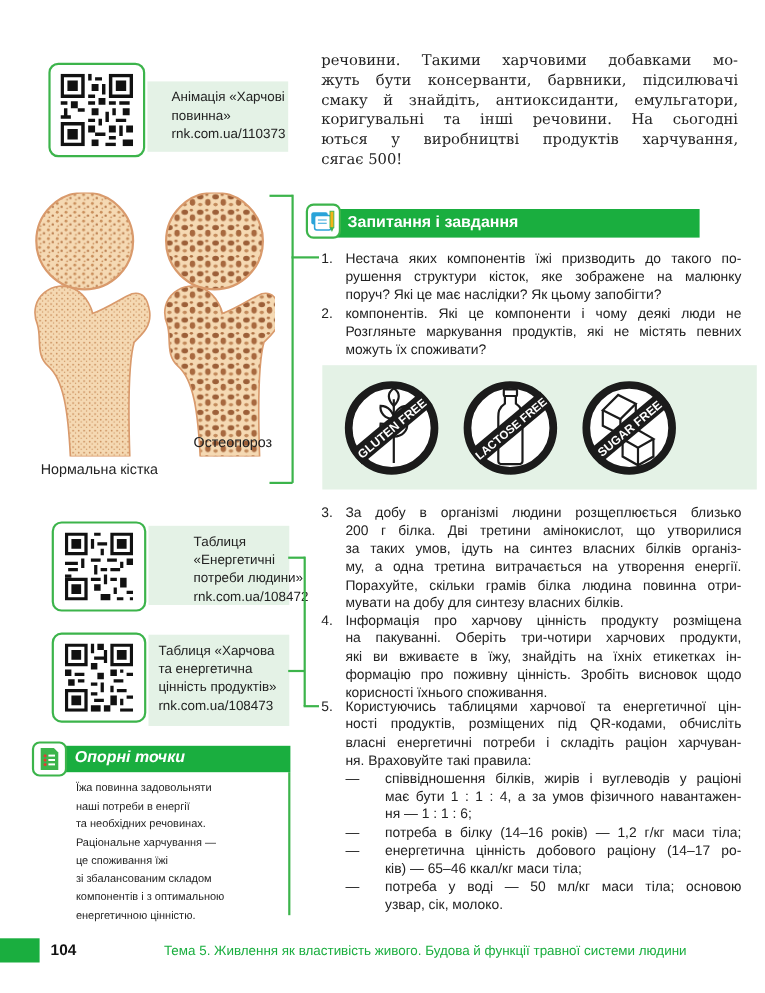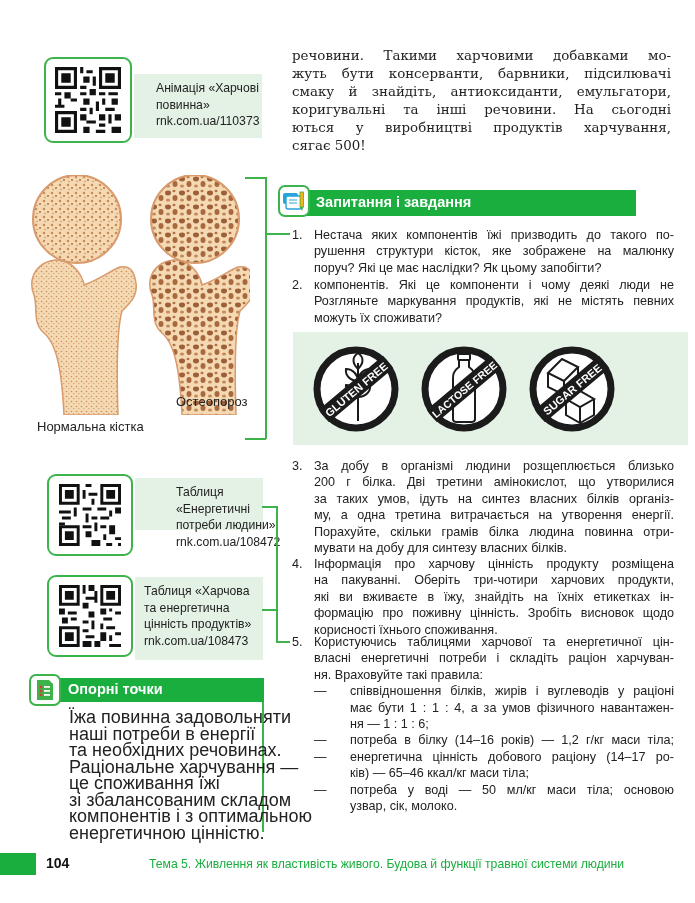--- a/index.html
+++ b/index.html
@@ -57,21 +57,21 @@
   .dash-row .dtext span.last { text-align-last: left; }
 
   .green-line { position: absolute; background: #3cb44b; }
 
   
   .bone-caption { position: absolute; font-family: "Liberation Sans", sans-serif; font-size: 13px; color: #222; white-space: nowrap; }
 
   
   .summary-text {
     position: absolute; left: 69px; top: 709px; width: 190px;
-    font-family: "Liberation Sans", sans-serif; font-size: 18px; line-height: 16.5px; color: #222;
+    font-family: "Liberation Sans", sans-serif; font-size: 10px; line-height: 16.5px; color: #222;
   }
   .summary-text span { display: block; white-space: nowrap; }
 
   
   .footer-bar { position: absolute; left: 0; top: 853px; width: 36px; height: 22px; background: #1aae3f; }
   .page-num { position: absolute; left: 46px; top: 855px; font-family: "Liberation Sans", sans-serif; font-weight: bold; font-size: 14px; color: #111; }
   .footer-title { position: absolute; left: 149px; top: 857px; font-family: "Liberation Sans", sans-serif; font-size: 12.2px; color: #1aae3f; white-space: nowrap; }
 
   
   .free-panel { position: absolute; left: 293px; top: 332px; width: 395px; height: 113px; background: #e4f2e6; }
@@ -250,20 +250,21 @@
     <span>які ви вживаєте в їжу, знайдіть на їхніх етикетках ін-</span>
     <span>формацію про поживну цінність. Зробіть висновок щодо</span>
     <span class="last">корисності їхнього споживання.</span>
   </div>
 </div>
 
 <div class="q-item q-text" style="top:634px;height:210px;">
   <span class="q-num">5.</span>
   <div class="q-body">
     <span>Користуючись таблицями харчової та енергетичної цін-</span>
+    <span>ності продуктів, розміщених під QR-кодами, обчисліть</span>
     <span>власні енергетичні потреби і складіть раціон харчуван-</span>
     <span class="last">ня. Враховуйте такі правила:</span>
 
     <div class="dash-row">
       <span class="dash">—</span>
       <div class="dtext">
         <span>співвідношення білків, жирів і вуглеводів у раціоні</span>
         <span>має бути 1 : 1 : 4, а за умов фізичного навантажен-</span>
         <span class="last">ня — 1 : 1 : 6;</span>
       </div>
@@ -296,21 +297,21 @@
     <svg width="62" height="62" viewBox="0 0 21 21">
       <rect width="21" height="21" fill="#fff"></rect>
       <g fill="#111">
         <path d="M0 0h7v7H0zM1 1v5h5V1zM2 2h3v3H2z"></path>
         <path d="M14 0h7v7h-7zM15 1v5h5V1zM16 2h3v3h-3z"></path>
         <path d="M0 14h7v7H0zM1 15v5h5v-5zM2 16h3v3H2z"></path>
         <path d="M9 0h2v1H9zM8 2h1v3H8zM10 3h3v1h-3zM11 5h1v2h-1zM8 8h3v1H8zM0 9h4v1H0zM5 8h1v3H5zM1 11h3v1H1zM13 8h3v1h-3zM17 9h1v2h-1zM19 8h2v2h-2zM14 11h3v1h-3zM9 10h1v3H9zM11 11h2v1h-2zM0 13h2v1H0zM8 14h3v1H8zM12 13h1v3h-1zM9 16h2v2H9zM14 14h2v1h-2zM17 14h2v3h-2zM15 17h1v2h-1zM19 18h2v1h-2zM11 19h3v2h-3zM16 20h2v1h-2zM20 20h1v1h-1z"></path>
       </g>
     </svg>
   </div>
-  <div class="qr-label" style="left:88px;top:4px;width:128px;height:52px;padding-left:41px;">
+  <div class="qr-label" style="left:88px;top:4px;width:128px;height:72px;padding-left:41px;">
     <span>Таблиця</span>
     <span>«Енергетичні</span>
     <span>потреби людини»</span>
     <span>rnk.com.ua/108472</span>
   </div>
 </div>
 
 <div class="qr-card" style="left:47px;top:575px;">
   <div class="qr-frame" style="left:0;top:0;width:86px;height:82px;">
     <svg width="62" height="62" viewBox="0 0 21 21">
@@ -330,21 +331,21 @@
     <span>rnk.com.ua/108473</span>
   </div>
 </div>
 
 <div class="green-line" style="left:262px;top:506px;width:15px;height:2px;"></div>
 <div class="green-line" style="left:262px;top:609px;width:15px;height:2px;"></div>
 <div class="green-line" style="left:276px;top:506px;width:2px;height:136px;"></div>
 <div class="green-line" style="left:276px;top:641px;width:14px;height:2px;"></div>
 
 <div class="sec-header" style="left:50px;top:678px;width:214px;height:24px;">
-  <span style="position:absolute;left:18px;top:3px;">Опорні точки</span>
+  <span style="position:absolute;left:18px;top:3px;font-style:italic;">Опорні точки</span>
 </div>
 <div class="sec-icon" style="left:29px;top:674px;width:32px;height:32px;">
   <svg width="20" height="22" viewBox="0 0 20 22">
     <path d="M2 1 H14 L18 5 V21 H2 Z" fill="#3cb44b"></path>
     <circle cx="6" cy="8" r="1.4" fill="#e53935"></circle>
     <circle cx="6" cy="12" r="1.4" fill="#e53935"></circle>
     <circle cx="6" cy="16" r="1.4" fill="#e53935"></circle>
     <rect x="9" y="7" width="6" height="1.8" fill="#fff"></rect>
     <rect x="9" y="11" width="6" height="1.8" fill="#fff"></rect>
     <rect x="9" y="15" width="6" height="1.8" fill="#fff"></rect>

